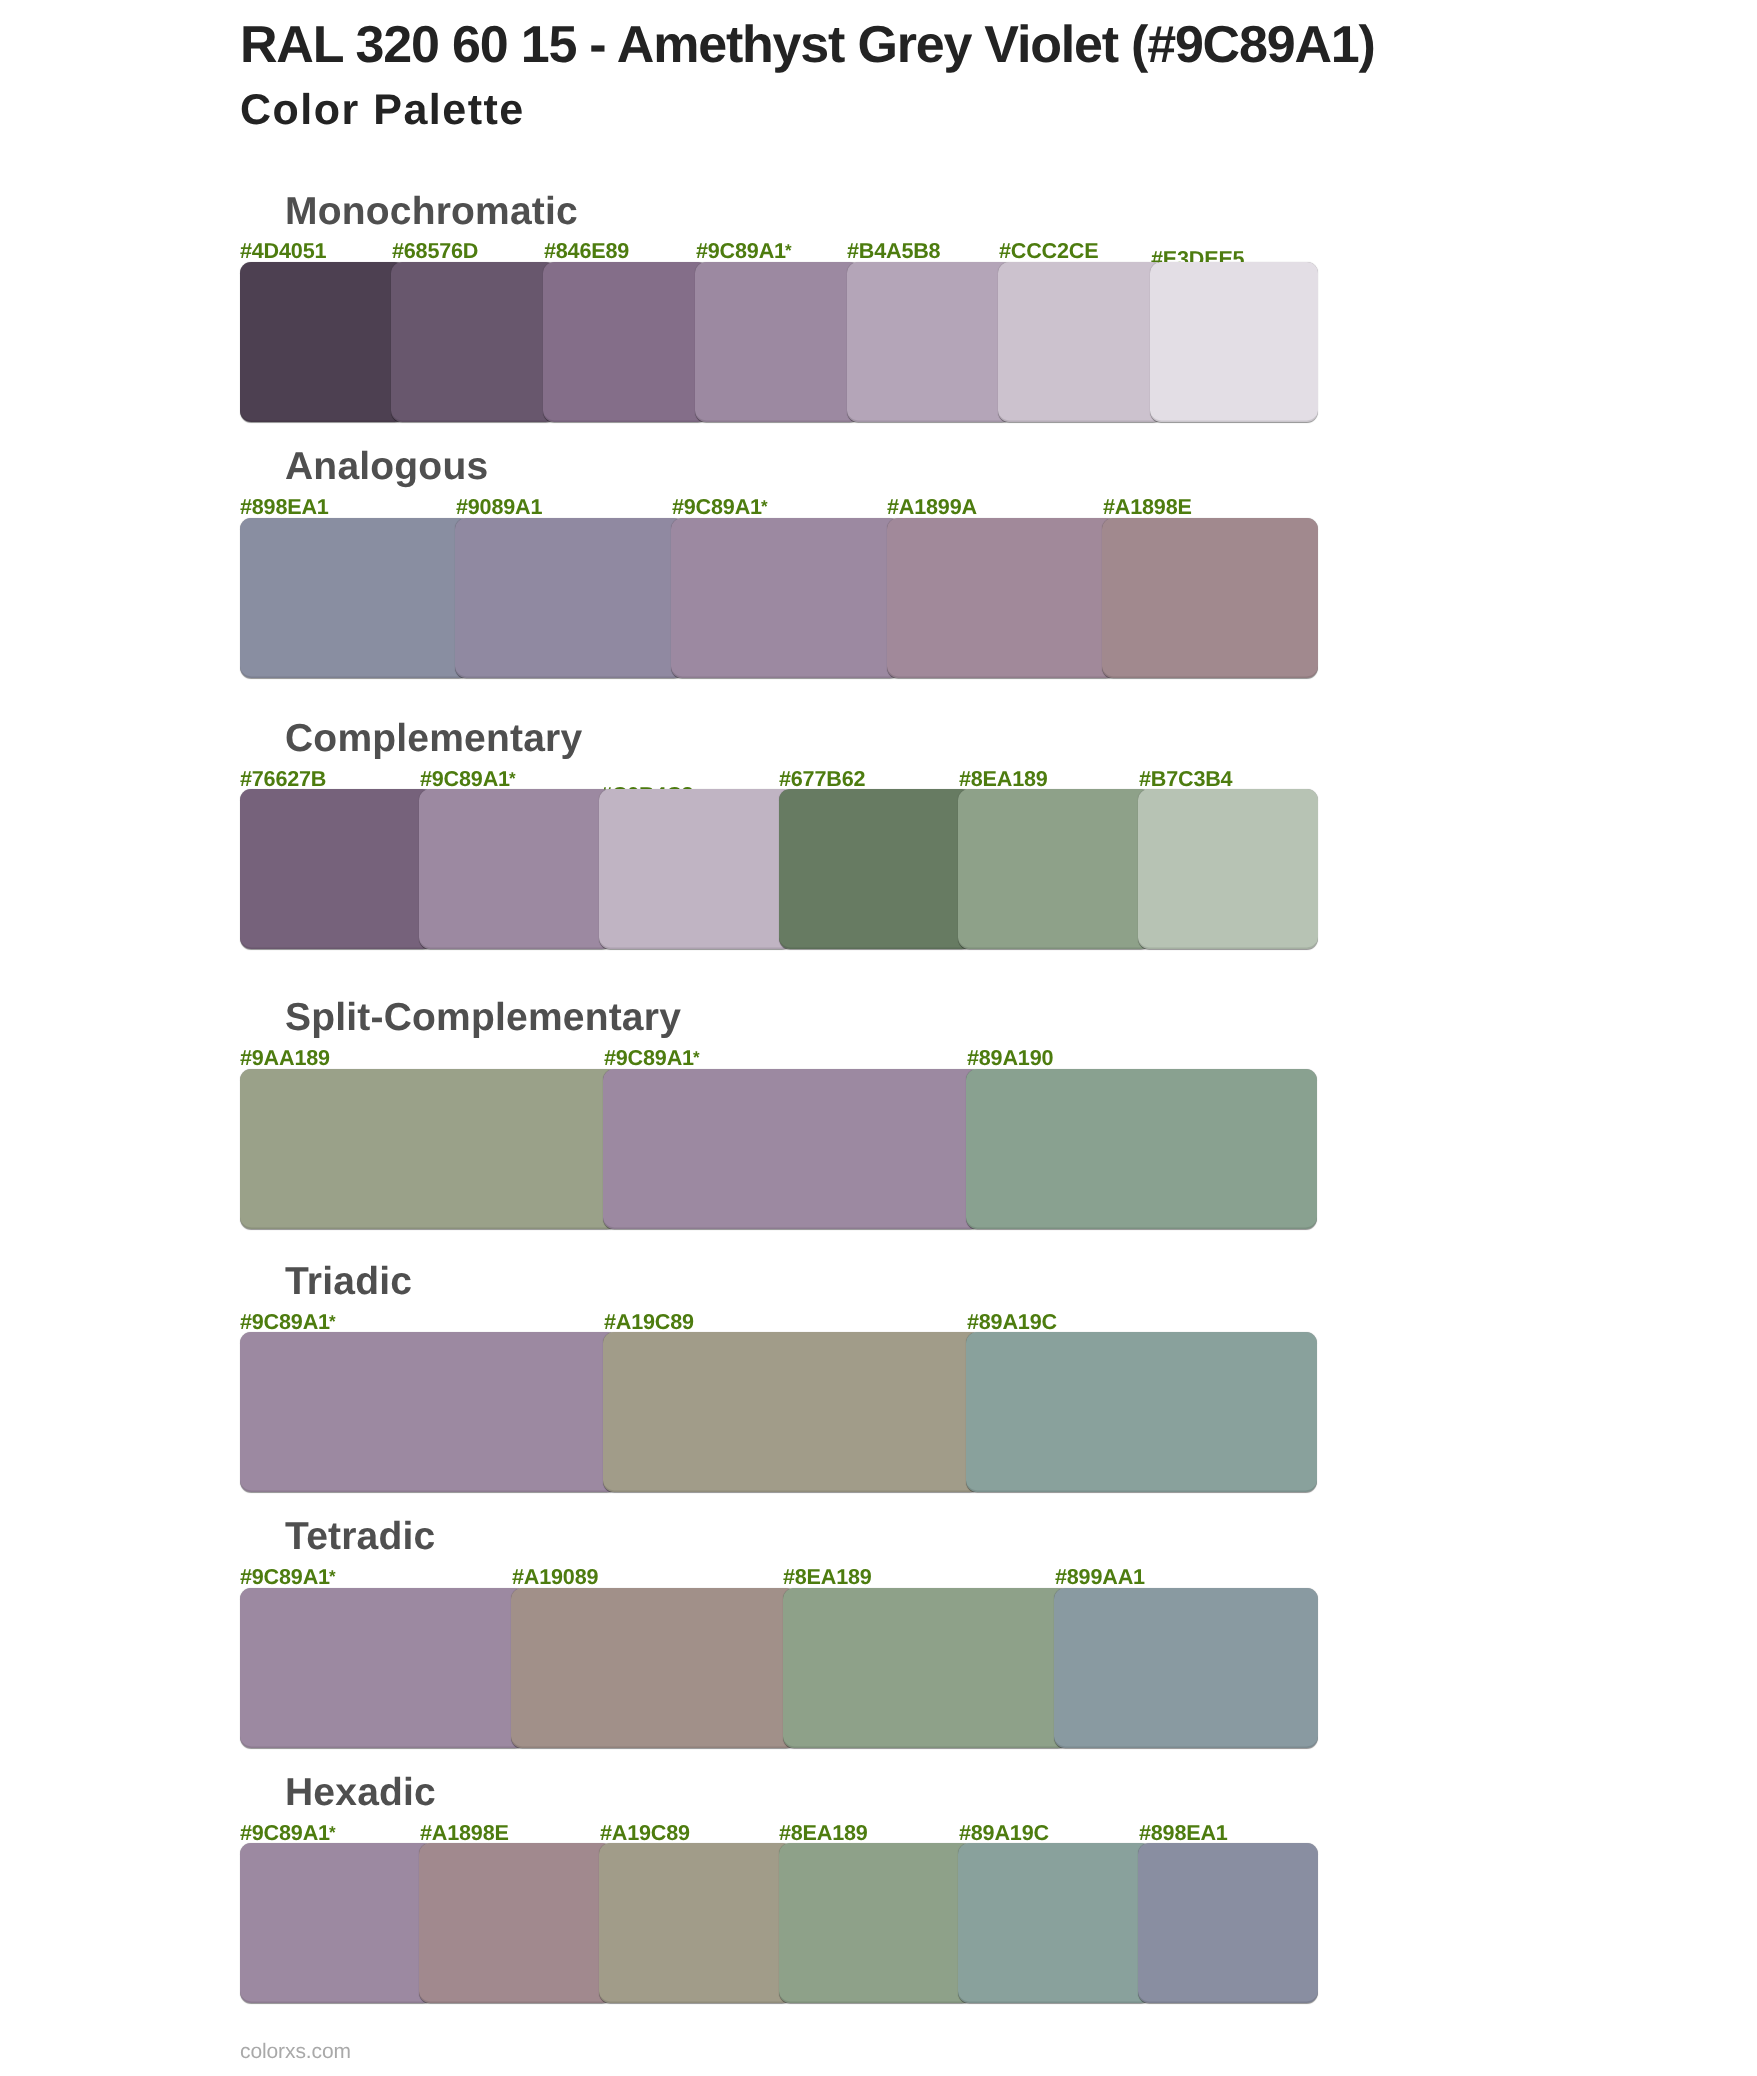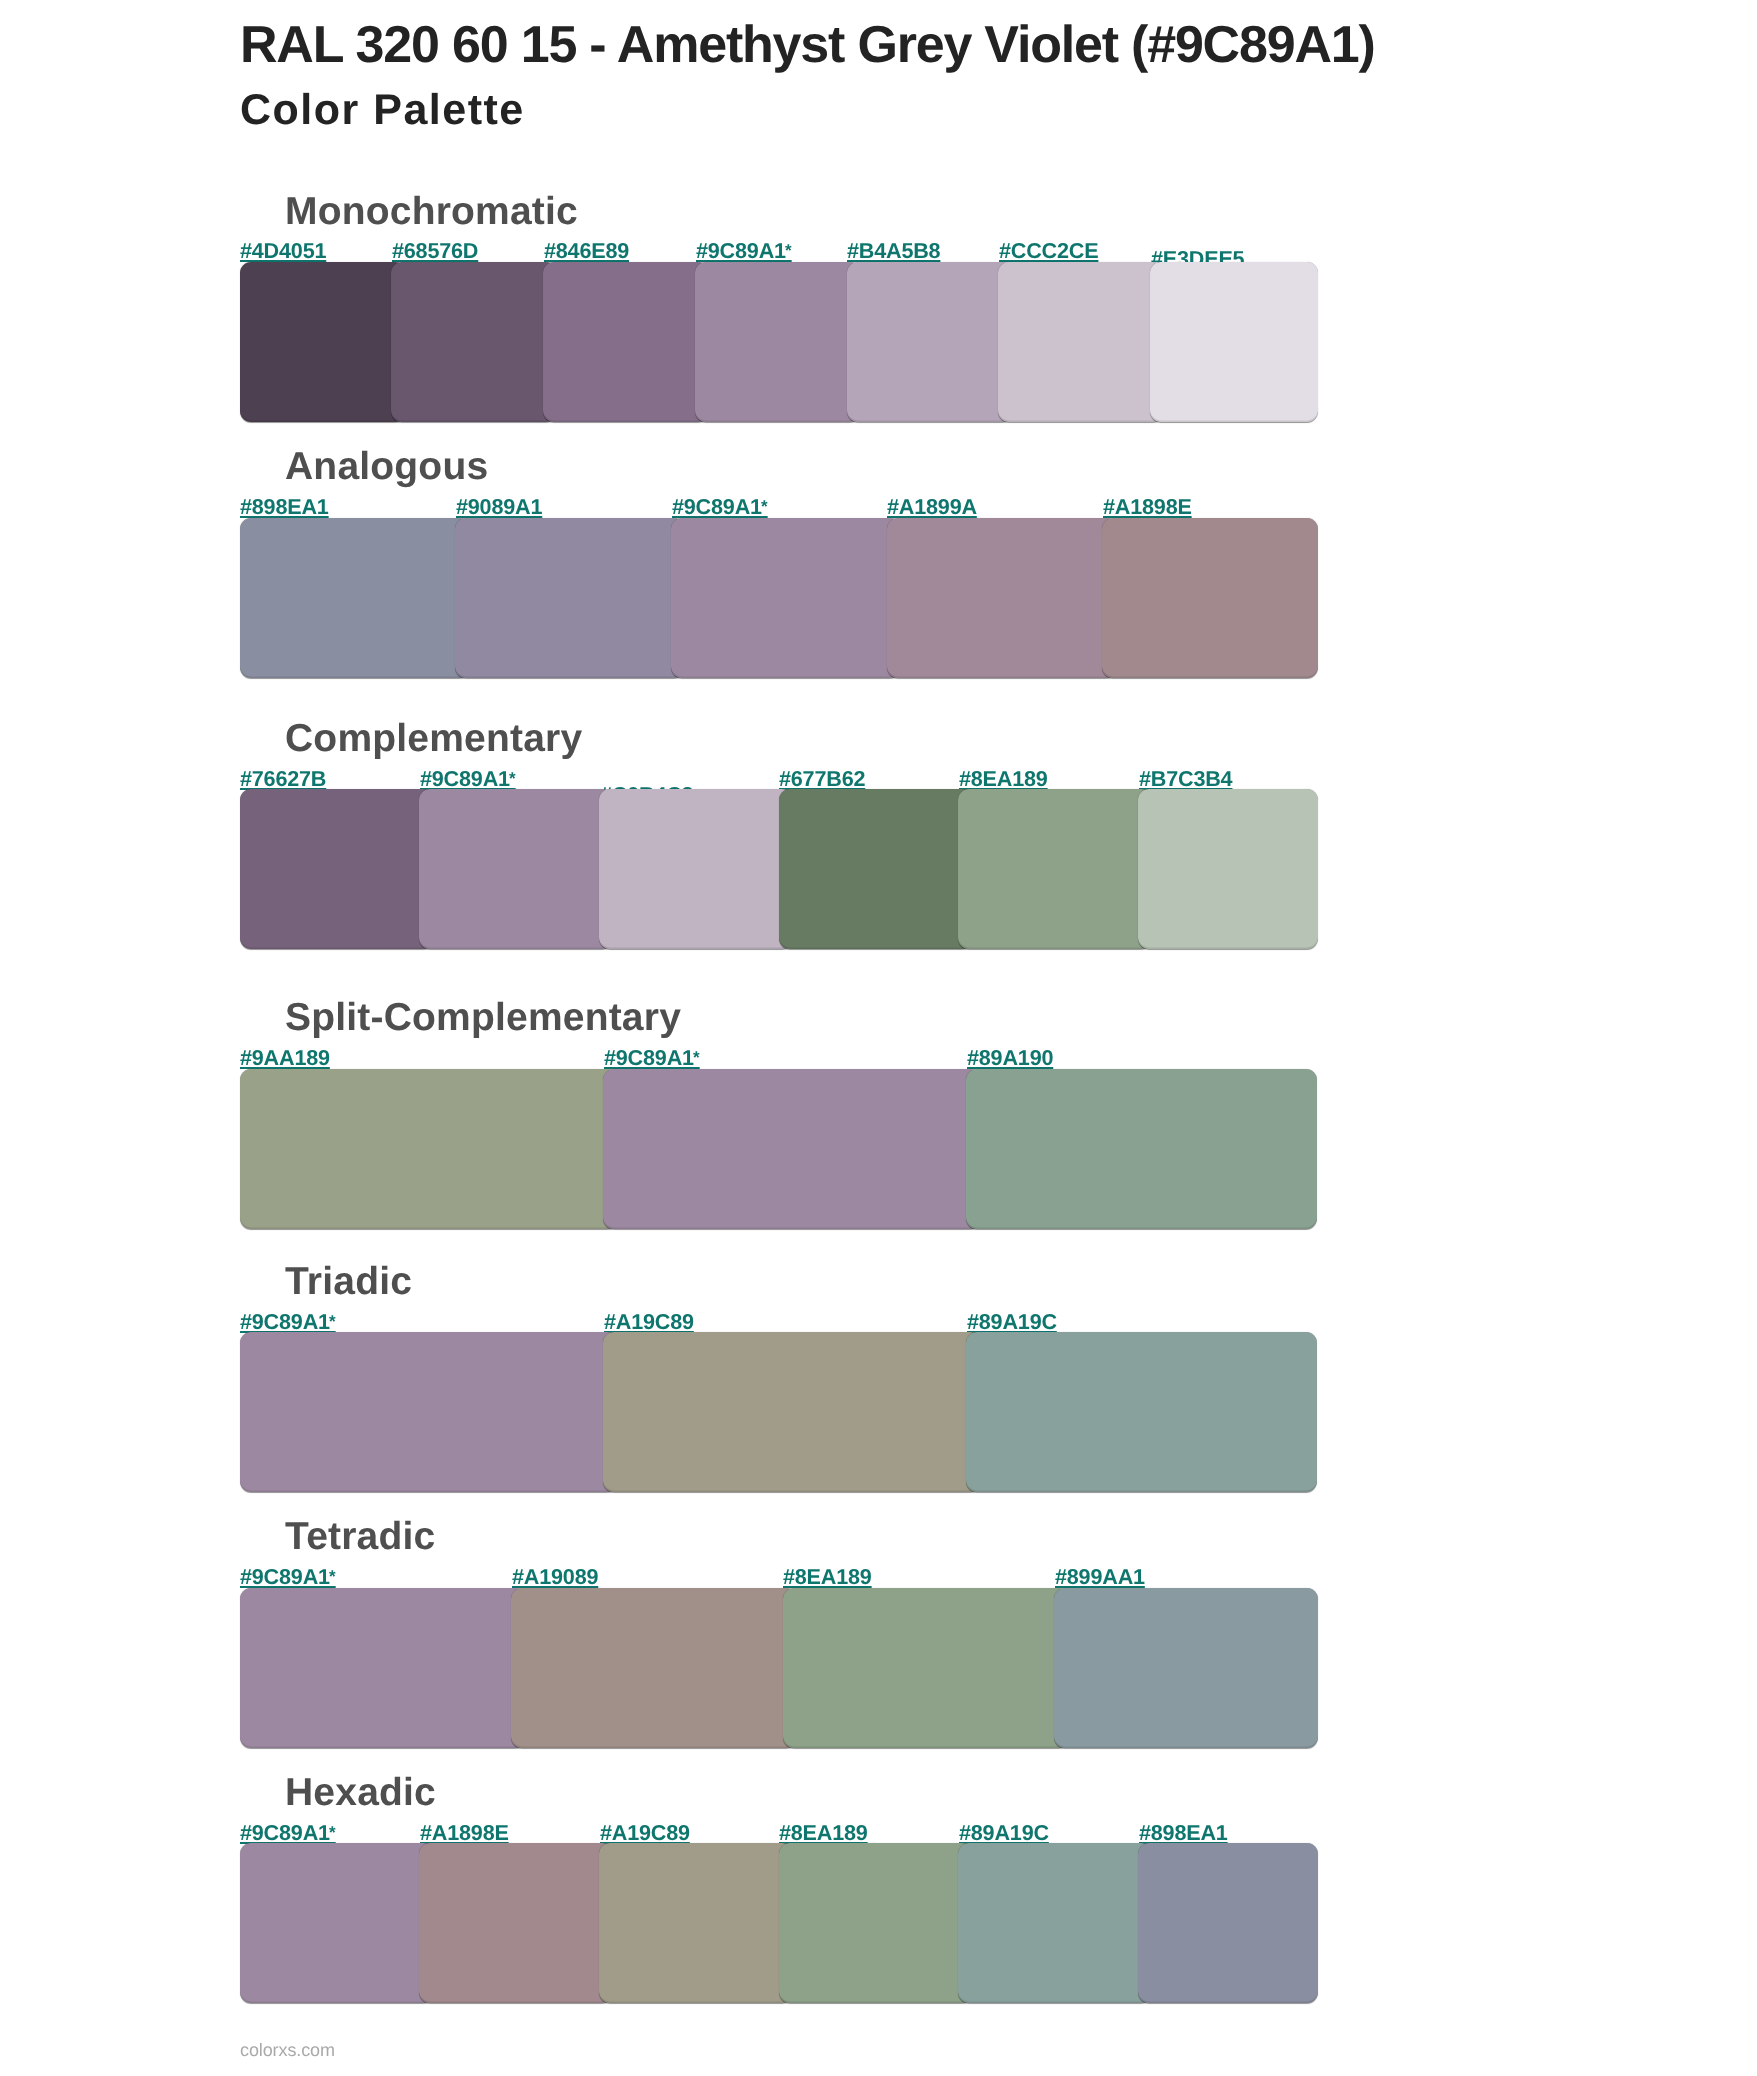--- a/index.html
+++ b/index.html
@@ -10,27 +10,27 @@
        -webkit-font-smoothing:antialiased;text-rendering:geometricPrecision;
        transform:translateZ(0);}
   .page{position:absolute;left:0;top:0;width:1631px;height:2077px;background:#fff;
         filter:opacity(1);}
   .title{position:absolute;left:240px;top:19px;font-size:52px;font-weight:bold;
          color:#232323;letter-spacing:-1.2px;line-height:1.0;white-space:nowrap;}
   .subtitle{position:absolute;left:240px;top:89px;font-size:43px;font-weight:bold;
             color:#232323;letter-spacing:1.5px;line-height:1.0;white-space:nowrap;}
   .sec-title{position:absolute;font-size:39px;font-weight:bold;color:#4f4f4f;
              line-height:1.0;white-space:nowrap;letter-spacing:0.2px;margin-left:44px;}
-  .sw-label{position:absolute;font-size:21.6px;font-weight:bold;color:#0f766e;
-            line-height:1.0;white-space:nowrap;letter-spacing:-0.2px;text-decoration:underline;}
+  .sw-label{position:absolute;font-size:21.6px;font-weight:bold;color:#4d7c0f;
+            line-height:1.0;white-space:nowrap;letter-spacing:-0.2px;}
   .base-star{font-size:17px;vertical-align:2.4px;letter-spacing:0;margin-left:-0.8px;}
   .sw{position:absolute;height:160px;border-radius:11.2px;
       box-shadow:0 0.8px 0.8px rgba(0,0,0,0.42),
               inset 0 -1.6px 0 rgba(0,0,0,0.10);}
-  .footer{position:absolute;left:240px;top:2041px;font-size:18px;color:#a9a9a9;
+  .footer{position:absolute;left:240px;top:2041px;font-size:21px;color:#a9a9a9;
           line-height:1.0;white-space:nowrap;letter-spacing:-0.1px;}
 </style>
 </head>
 <body>
 
 <div class="page">
   <h1 class="title">RAL 320 60 15 - Amethyst Grey Violet (#9C89A1)</h1>
   <h2 class="subtitle">Color Palette</h2>
 
   <section class="palette-section">

